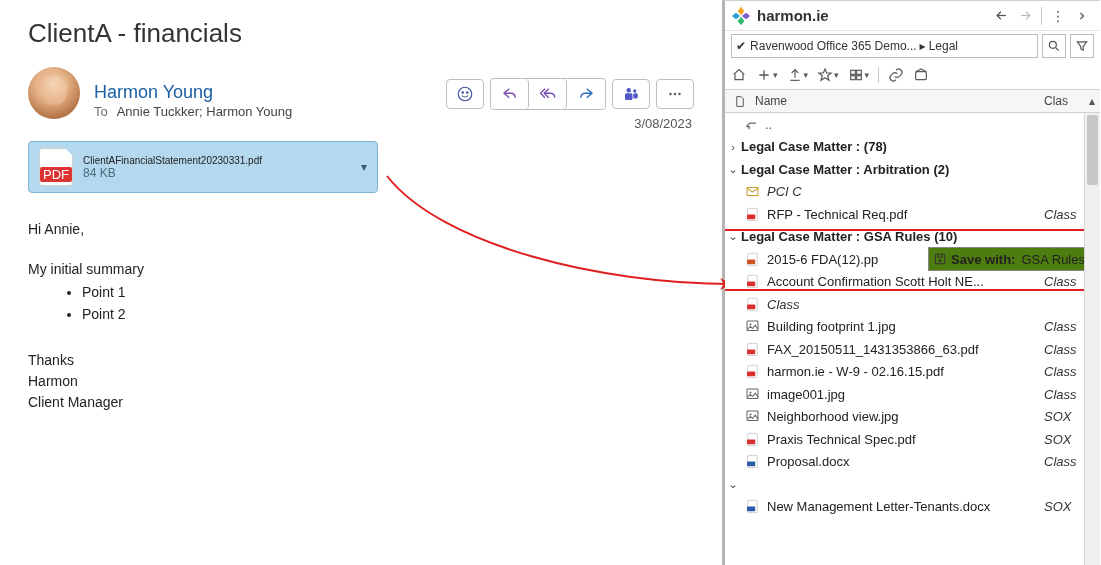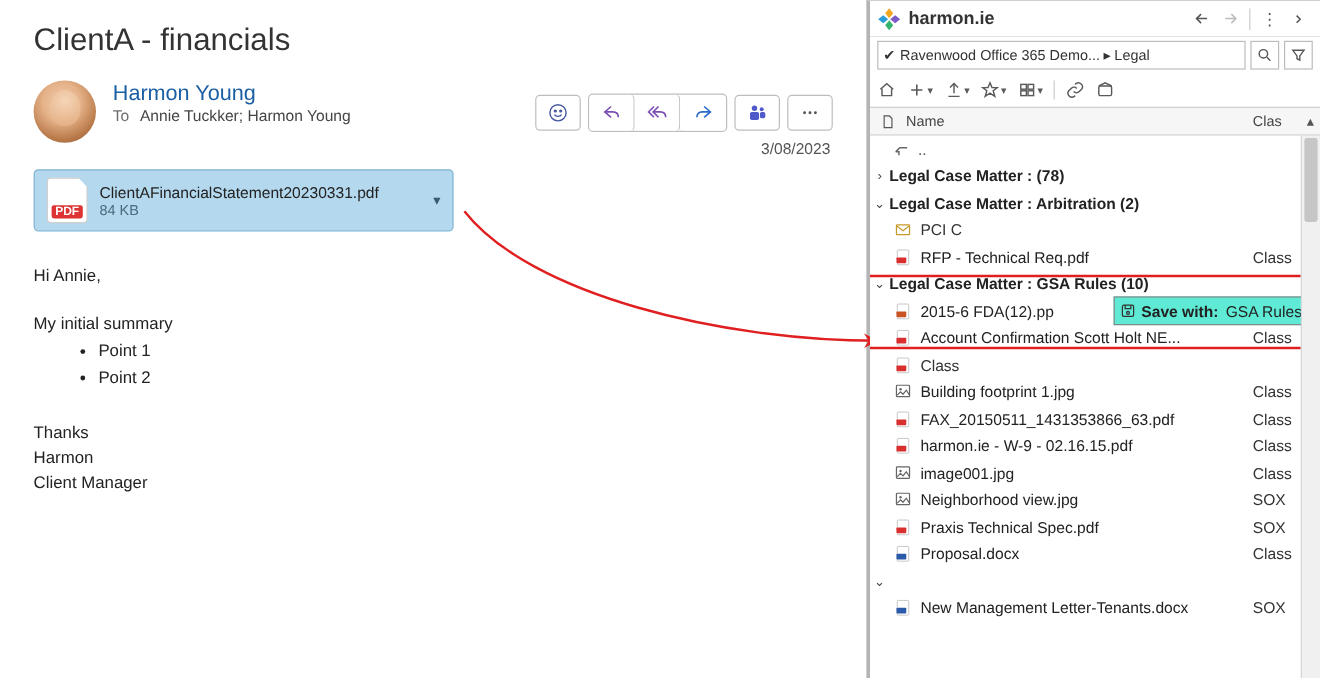--- a/index.html
+++ b/index.html
@@ -22,21 +22,21 @@
   flex-shrink: 0;
 }
 .email-subject {
   font-size: 26px;
   font-weight: 400;
   margin-bottom: 18px;
   color: #333;
 }
 .email-header-row {
   display: flex;
-  align-items: flex-start;
+  align-items: flex-end;
   position: relative;
 }
 .avatar {
   width: 52px;
   height: 52px;
   border-radius: 50%;
   background: radial-gradient(circle at 45% 35%, #f0c9a8 0%, #e6b38a 35%, #b97a4a 70%, #8a5530 100%);
   margin-right: 14px;
   position: relative;
   overflow: hidden;
@@ -126,30 +126,30 @@
 }
 .attachment-icon::before {
   content:"";
   position:absolute;
   right:-1px; top:-1px;
   border-style:solid;
   border-width:0 8px 8px 0;
   border-color: transparent #b4d8ed transparent transparent;
 }
 .attachment-icon span {
-  font-size: 10px;
-  font-weight: bold;
+  font-size: 13px;
+  font-weight: normal;
   color: #fff;
   background: #d33;
   padding: 0 3px;
   border-radius: 2px;
   margin-bottom: 3px;
 }
 .attachment-info { flex: 1; }
-.attachment-name { font-size: 13px; color: #222; }
+.attachment-name { font-size: 10px; color: #222; }
 .attachment-size { font-size: 12px; color: #4a6a7d; }
 .attachment-chevron {
   color: #3a5a6d;
   font-size: 12px;
   margin-left: 4px;
 }
 .email-body {
   margin-top: 26px;
   font-size: 14px;
   line-height: 1.55;
@@ -319,39 +319,39 @@
   width: 18px;
   height: 16px;
   display: inline-flex;
   align-items: center;
   justify-content: center;
   margin-right: 6px;
 }
 .hp-row .ficon svg { width: 15px; height: 15px; }
 .hp-row .grp-label { font-weight: bold; flex: 1; overflow: hidden; text-overflow: ellipsis; }
 .hp-row .fname { flex: 1; overflow: hidden; text-overflow: ellipsis; padding-right: 4px; }
-.hp-row .fclass { width: 40px; color: #333; overflow: hidden; }
+.hp-row .fclass { width: 40px; color: #333; overflow: hidden; font-style: italic; }
 .hp-row.up { color: #555; }
 .hp-row.group { cursor: pointer; }
 
 .hp-highlight {
   position: absolute;
   left: -8px;
   right: -15px;
   top: 116px;
   height: 62px;
   border: 2px solid #e02020;
   border-radius: 4px;
   pointer-events: none;
 }
 .save-with {
   position: absolute;
   top: 134px;
   right: -10px;
-  background: #5eead4;
+  background: #4d7c0f;
   border: 1px solid #888;
   height: 24px;
   display: flex;
   align-items: center;
   padding: 0 8px 0 4px;
   font-size: 13px;
   z-index: 3;
 }
 .save-with .sw-ic { margin-right: 4px; display:flex; }
 .save-with .sw-lbl { font-weight: bold; margin-right: 6px; }

